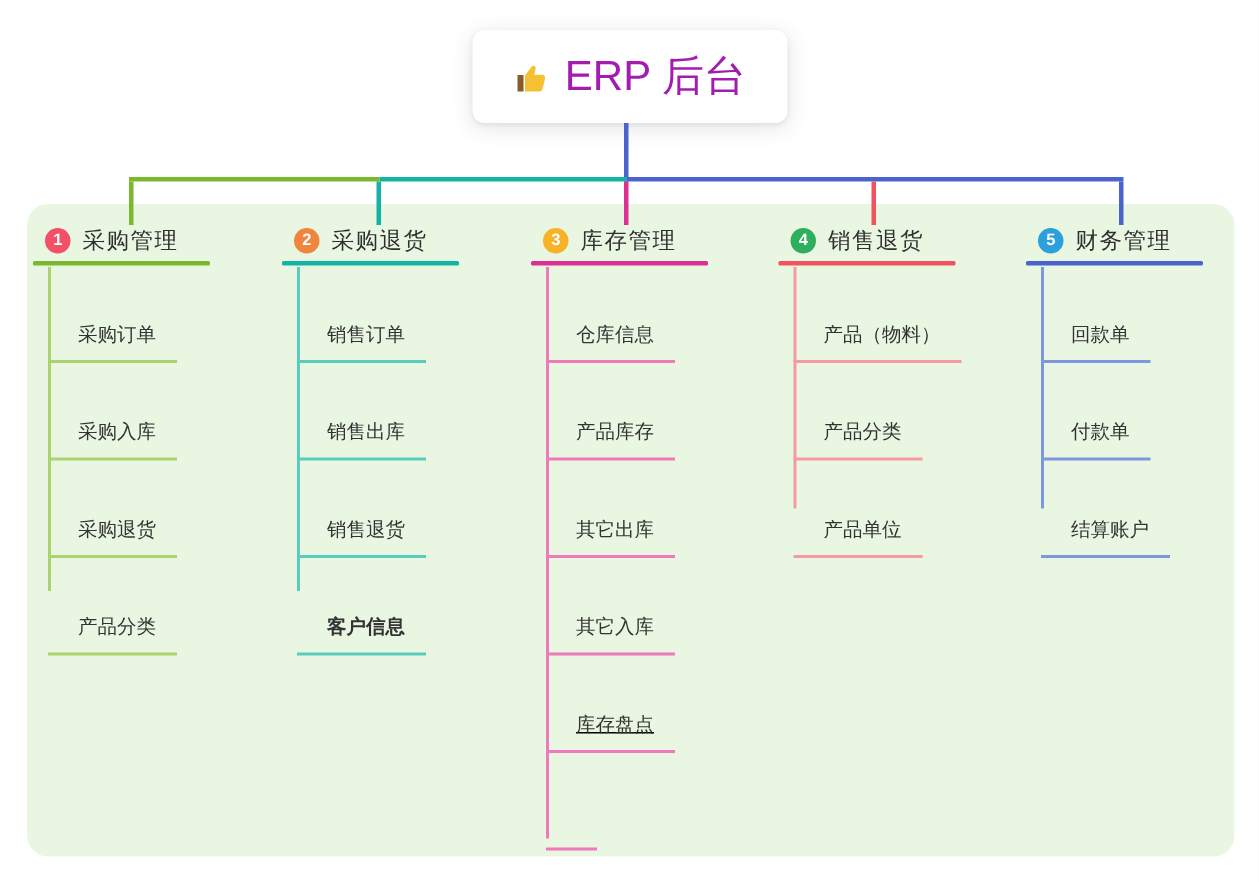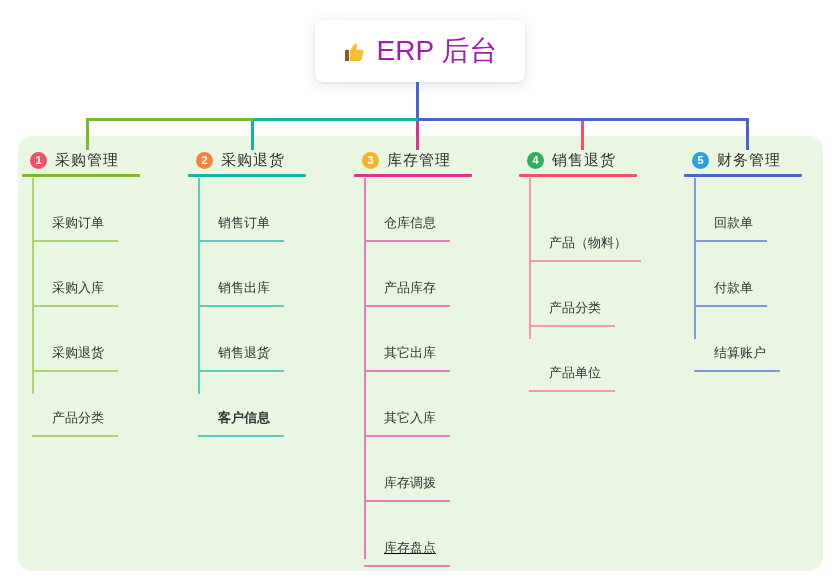--- a/index.html
+++ b/index.html
@@ -136,37 +136,34 @@
           </div>
           <div class="child" style="border-bottom-color: rgb(238, 121, 189);">
             <span class="child-label">产品库存</span>
           </div>
           <div class="child" style="border-bottom-color: rgb(238, 121, 189);">
             <span class="child-label">其它出库</span>
           </div>
           <div class="child" style="border-bottom-color: rgb(238, 121, 189);">
             <span class="child-label">其它入库</span>
           </div>
-          <div class="child" style="border-bottom-color: rgb(238, 121, 189);">
-            <span class="child-label">库存调拨</span>
-          </div>
           <div class="child" style="border-bottom-color: rgb(238, 121, 189); text-decoration: underline;">
             <span class="child-label">库存盘点</span>
           </div>
           <div class="child" style="border-bottom-color: rgb(238, 121, 189);"></div>
         </div>
       </div>
       <div class="branch" style="left: 519px;">
         <div class="branch-header">
           <span class="num-badge" style="background: rgb(47, 174, 93);">4</span>
           <span class="branch-label">销售退货</span>
         </div>
         <div class="branch-underline" style="background: rgb(242, 81, 95);"></div>
         <div class="children">
-          <div class="child" style="border-bottom-color: rgb(245, 154, 162); margin-top: 20px;">
+          <div class="child" style="border-bottom-color: rgb(245, 154, 162);">
             <span class="child-label">产品（物料）</span>
           </div>
           <div class="child" style="border-bottom-color: rgb(245, 154, 162);">
             <span class="child-label">产品分类</span>
           </div>
           <div class="child" style="border-bottom-color: rgb(245, 154, 162);">
             <span class="child-label">产品单位</span>
           </div>
         </div>
       </div>

